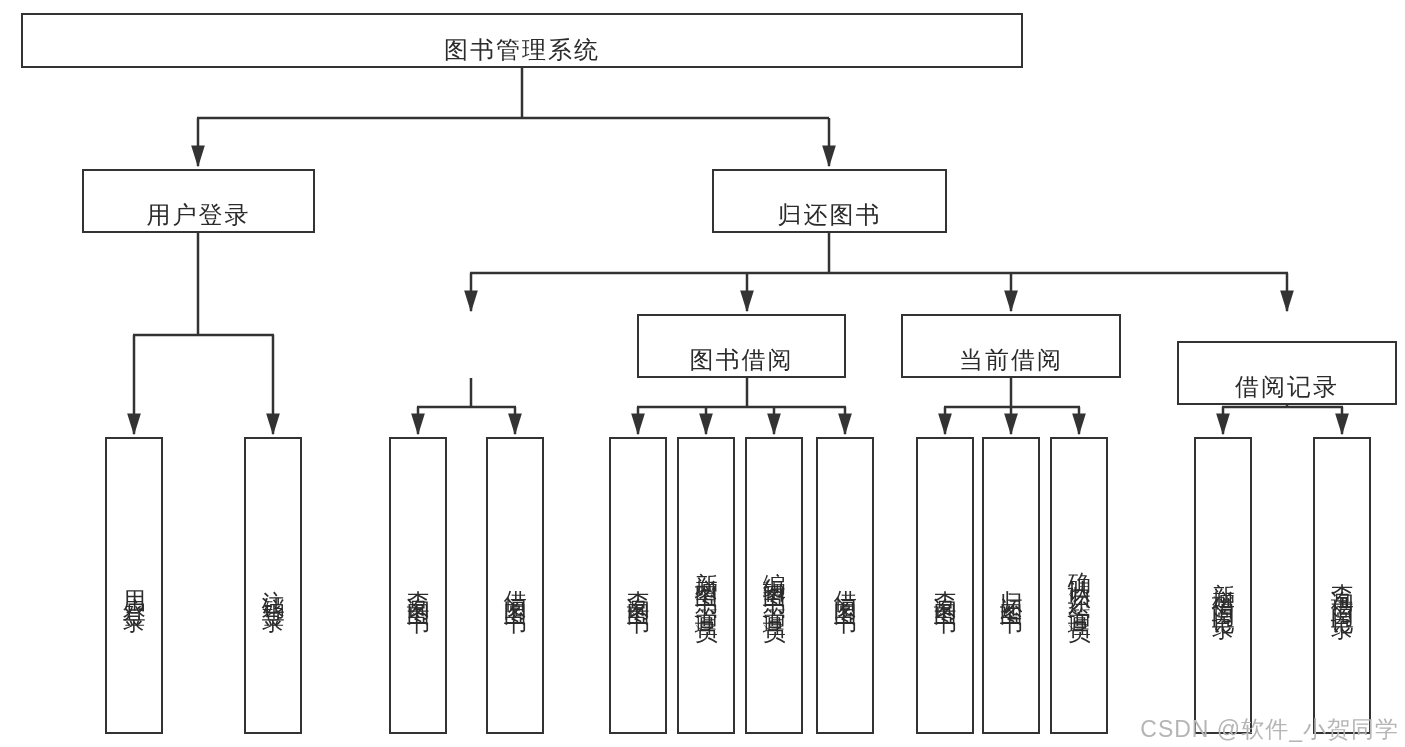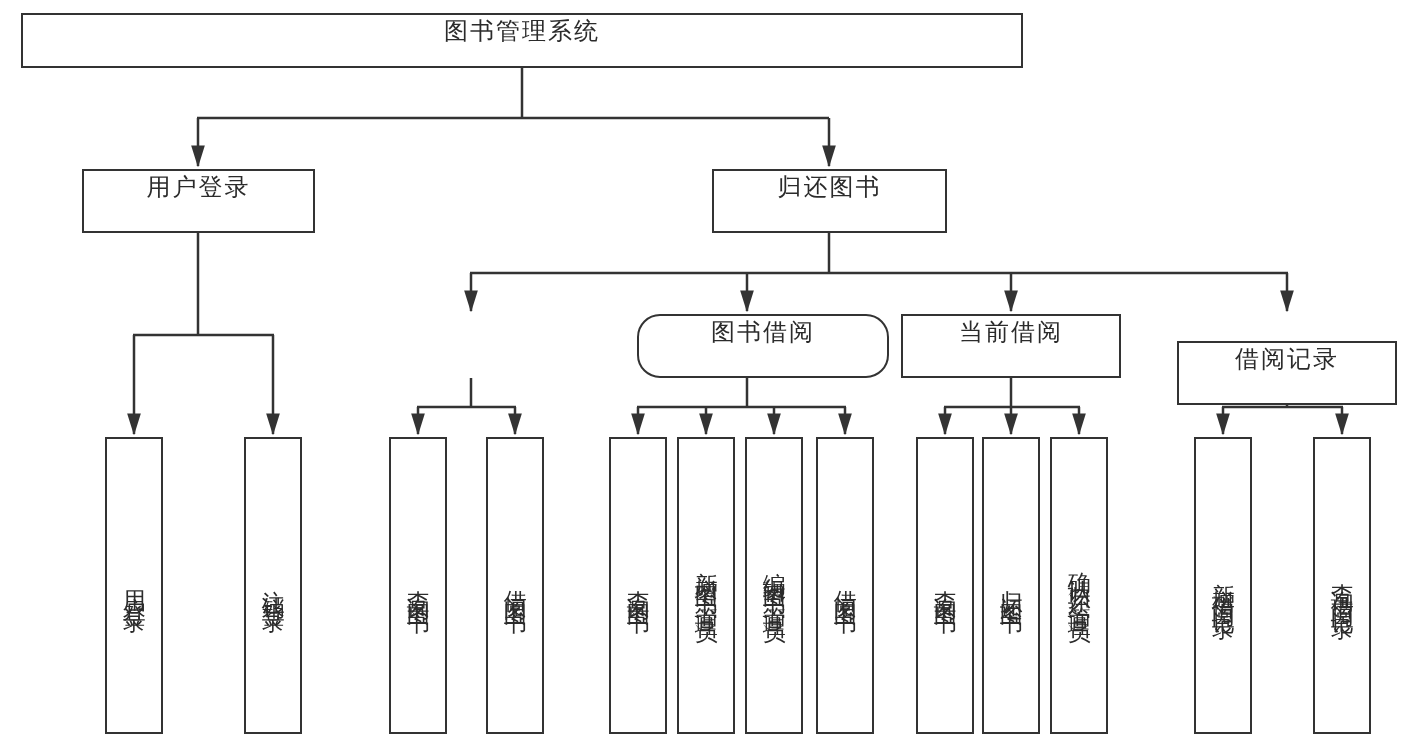--- a/index.html
+++ b/index.html
@@ -15,21 +15,21 @@
     position: absolute;
     left: 0; top: 0;
     width: 1405px; height: 747px;
   }
   .hbox {
     position: absolute;
     box-sizing: border-box;
     border: 2.5px solid #333333;
     background: #ffffff;
     display: flex;
-    align-items: flex-start;
+    align-items: flex-end;
     justify-content: center;
     font-size: 24px;
     letter-spacing: 2px;
     color: #2b2b2b;
     z-index: 2;
   }
   .leaf {
     position: absolute;
     top: 437px;
     height: 297px;
@@ -120,21 +120,21 @@
     <span>图书管理系统</span>
   </div>
 
   <div class="hbox" style="left:82px; top:169px; width:233px; height:64px;">
     <span>用户登录</span>
   </div>
   <div class="hbox" style="left:712px; top:169px; width:235px; height:64px;">
     <span>归还图书</span>
   </div>
 
-  <div class="hbox" style="left:637px; top:314px; width:252px; height:64px;border-radius:23px;">
+  <div class="hbox" style="left:637px; top:314px; width:209px; height:64px;">
     <span>图书借阅</span>
   </div>
   <div class="hbox" style="left:901px; top:314px; width:220px; height:64px;">
     <span>当前借阅</span>
   </div>
   <div class="hbox" style="left:1177px; top:314px; width:220px; height:64px;margin-top:27px;">
     <span>借阅记录</span>
   </div>
 
   <div class="leaf" style="left:105px;">
@@ -174,14 +174,15 @@
     <span class="vtext">确认归还（管理员）</span>
   </div>
 
   <div class="leaf" style="left:1194px;">
     <span class="vtext">新增借阅记录</span>
   </div>
   <div class="leaf" style="left:1313px;">
     <span class="vtext">查询借阅记录</span>
   </div>
 
+  <div id="watermark">CSDN @软件_小贺同学</div>
 
 </div>
 
 </body></html>

